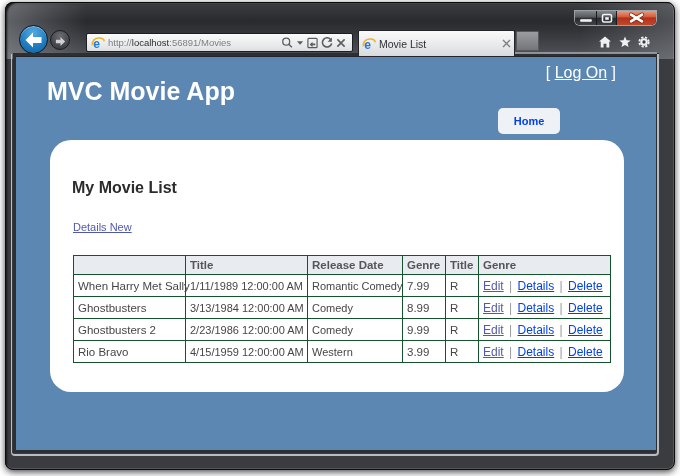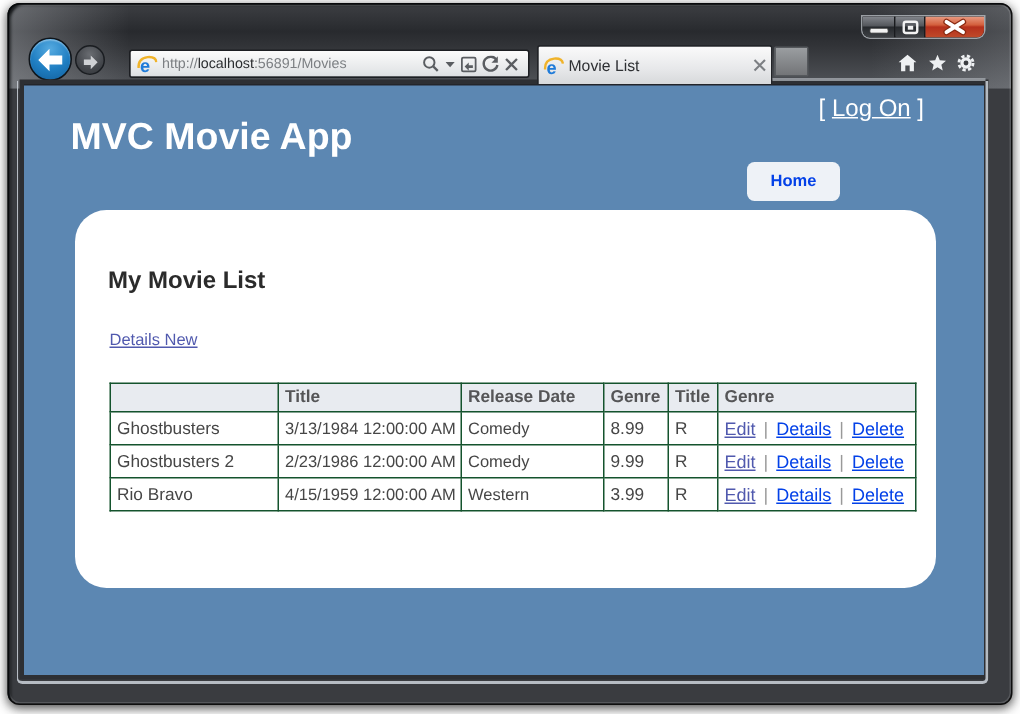--- a/index.html
+++ b/index.html
@@ -211,20 +211,28 @@
         <tbody>
             <tr>
           <th style="width:112px"></th>
           <th style="width:122px">Title</th>
           <th style="width:95px">Release Date</th>
           <th style="width:43px">Genre</th>
           <th style="width:33px">Title</th>
           <th style="width:132px">Genre</th>
         </tr>
         <tr>
+          <td>When Harry Met Sally</td>
+              <td>1/11/1989 12:00:00 AM</td>
+              <td>Romantic Comedy</td>
+              <td>7.99</td>
+              <td>R</td>
+          <td><a class="le">Edit</a> <span class="sep">|</span> <a class="ld">Details</a> <span class="sep">|</span> <a class="ld">Delete</a></td>
+        </tr>
+        <tr>
           <td>Ghostbusters</td>
               <td>3/13/1984 12:00:00 AM</td>
               <td>Comedy</td>
               <td>8.99</td>
               <td>R</td>
           <td><a class="le">Edit</a> <span class="sep">|</span> <a class="ld">Details</a> <span class="sep">|</span> <a class="ld">Delete</a></td>
         </tr>
         <tr>
           <td>Ghostbusters 2</td>
               <td>2/23/1986 12:00:00 AM</td>

